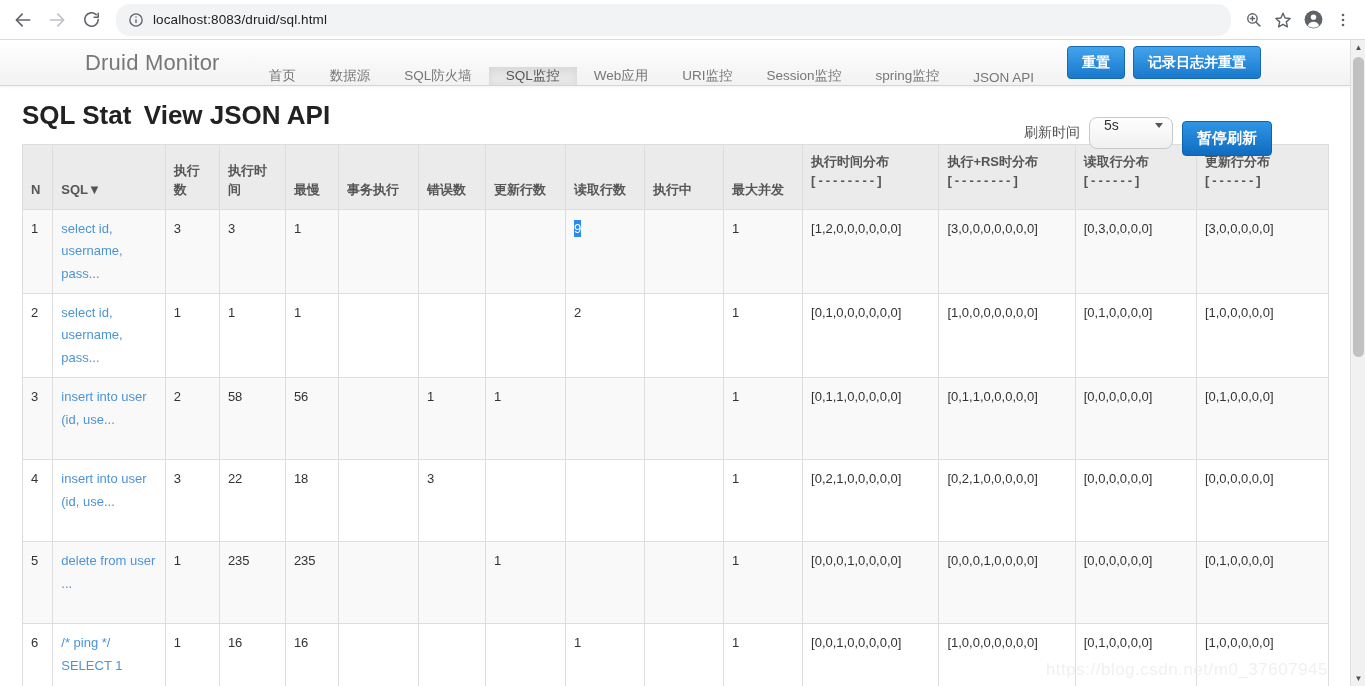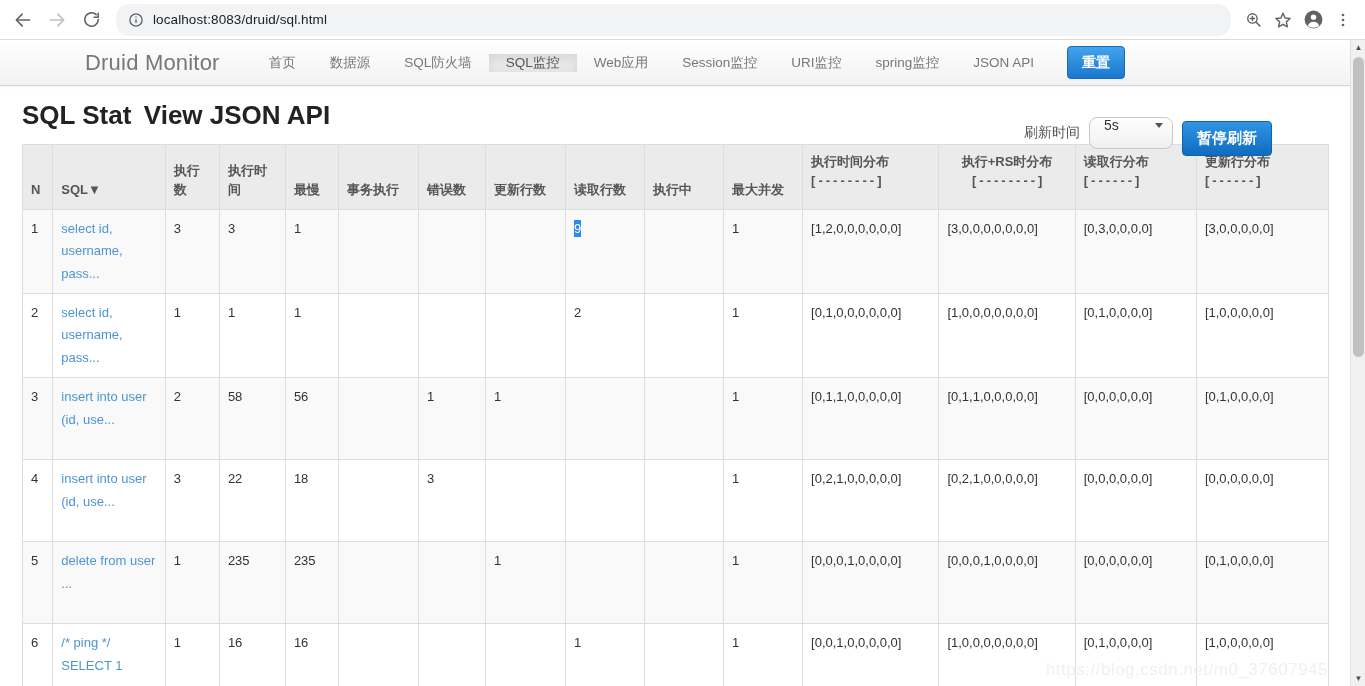--- a/index.html
+++ b/index.html
@@ -130,21 +130,21 @@
   }
   .brand {
     font-size: 22px;
     color: #777777;
     line-height: 46px;
     padding-right: 32px;
     white-space: nowrap;
     font-weight: normal;
     letter-spacing: 0.2px;
   }
-  .nav-items { display: flex; align-items: center; }
+  .nav-items { display: flex; align-items: flex-end; }
   .nav-item {
     display: flex; align-items: center;
     padding: 0 17px;
     font-size: 13.5px;
     color: #777777;
     white-space: nowrap;
     cursor: pointer;
     text-decoration: none;
   }
   .nav-item.active {
@@ -380,27 +380,28 @@
   <div class="content">
 
     <div class="navbar">
       <div class="brand">Druid Monitor</div>
       <div class="nav-items">
         <a class="nav-item">首页</a>
         <a class="nav-item">数据源</a>
         <a class="nav-item">SQL防火墙</a>
         <a class="nav-item active">SQL监控</a>
         <a class="nav-item">Web应用</a>
+        <a class="nav-item">URI监控</a>
         <a class="nav-item">Session监控</a>
-        <a class="nav-item">URI监控</a>
         <a class="nav-item">spring监控</a>
         <a class="nav-item">JSON API</a>
       </div>
       <div class="nav-buttons">
         <button class="btn-primary">重置</button>
+        <button class="btn-primary">记录日志并重置</button>
       </div>
     </div>
 
     <div class="page-head">
       <span class="page-title">SQL Stat</span>
       <span class="page-title accent" style="margin-left:8px;">View JSON API</span>
 
       <div class="refresh-group">
         <span class="refresh-label">刷新时间</span>
         <div class="select-box">
@@ -440,21 +441,21 @@
             <th><span>事务执行</span></th>
             <th><span>错误数</span></th>
             <th><span>更新行数</span></th>
             <th><span>读取行数</span></th>
             <th><span>执行中</span></th>
             <th><span>最大并发</span></th>
             <th style="vertical-align:top;">
               <span>执行时间分布</span>
               <span class="sub">[ - - - - - - - - ]</span>
             </th>
-            <th style="vertical-align:top;text-align:center;">
+            <th style="vertical-align:top;">
               <span>执行+RS时分布</span>
               <span class="sub">[ - - - - - - - - ]</span>
             </th>
             <th style="vertical-align:top;">
               <span>读取行分布</span>
               <span class="sub">[ - - - - - - ]</span>
             </th>
             <th style="vertical-align:top;">
               <span>更新行分布</span>
               <span class="sub">[ - - - - - - ]</span>

